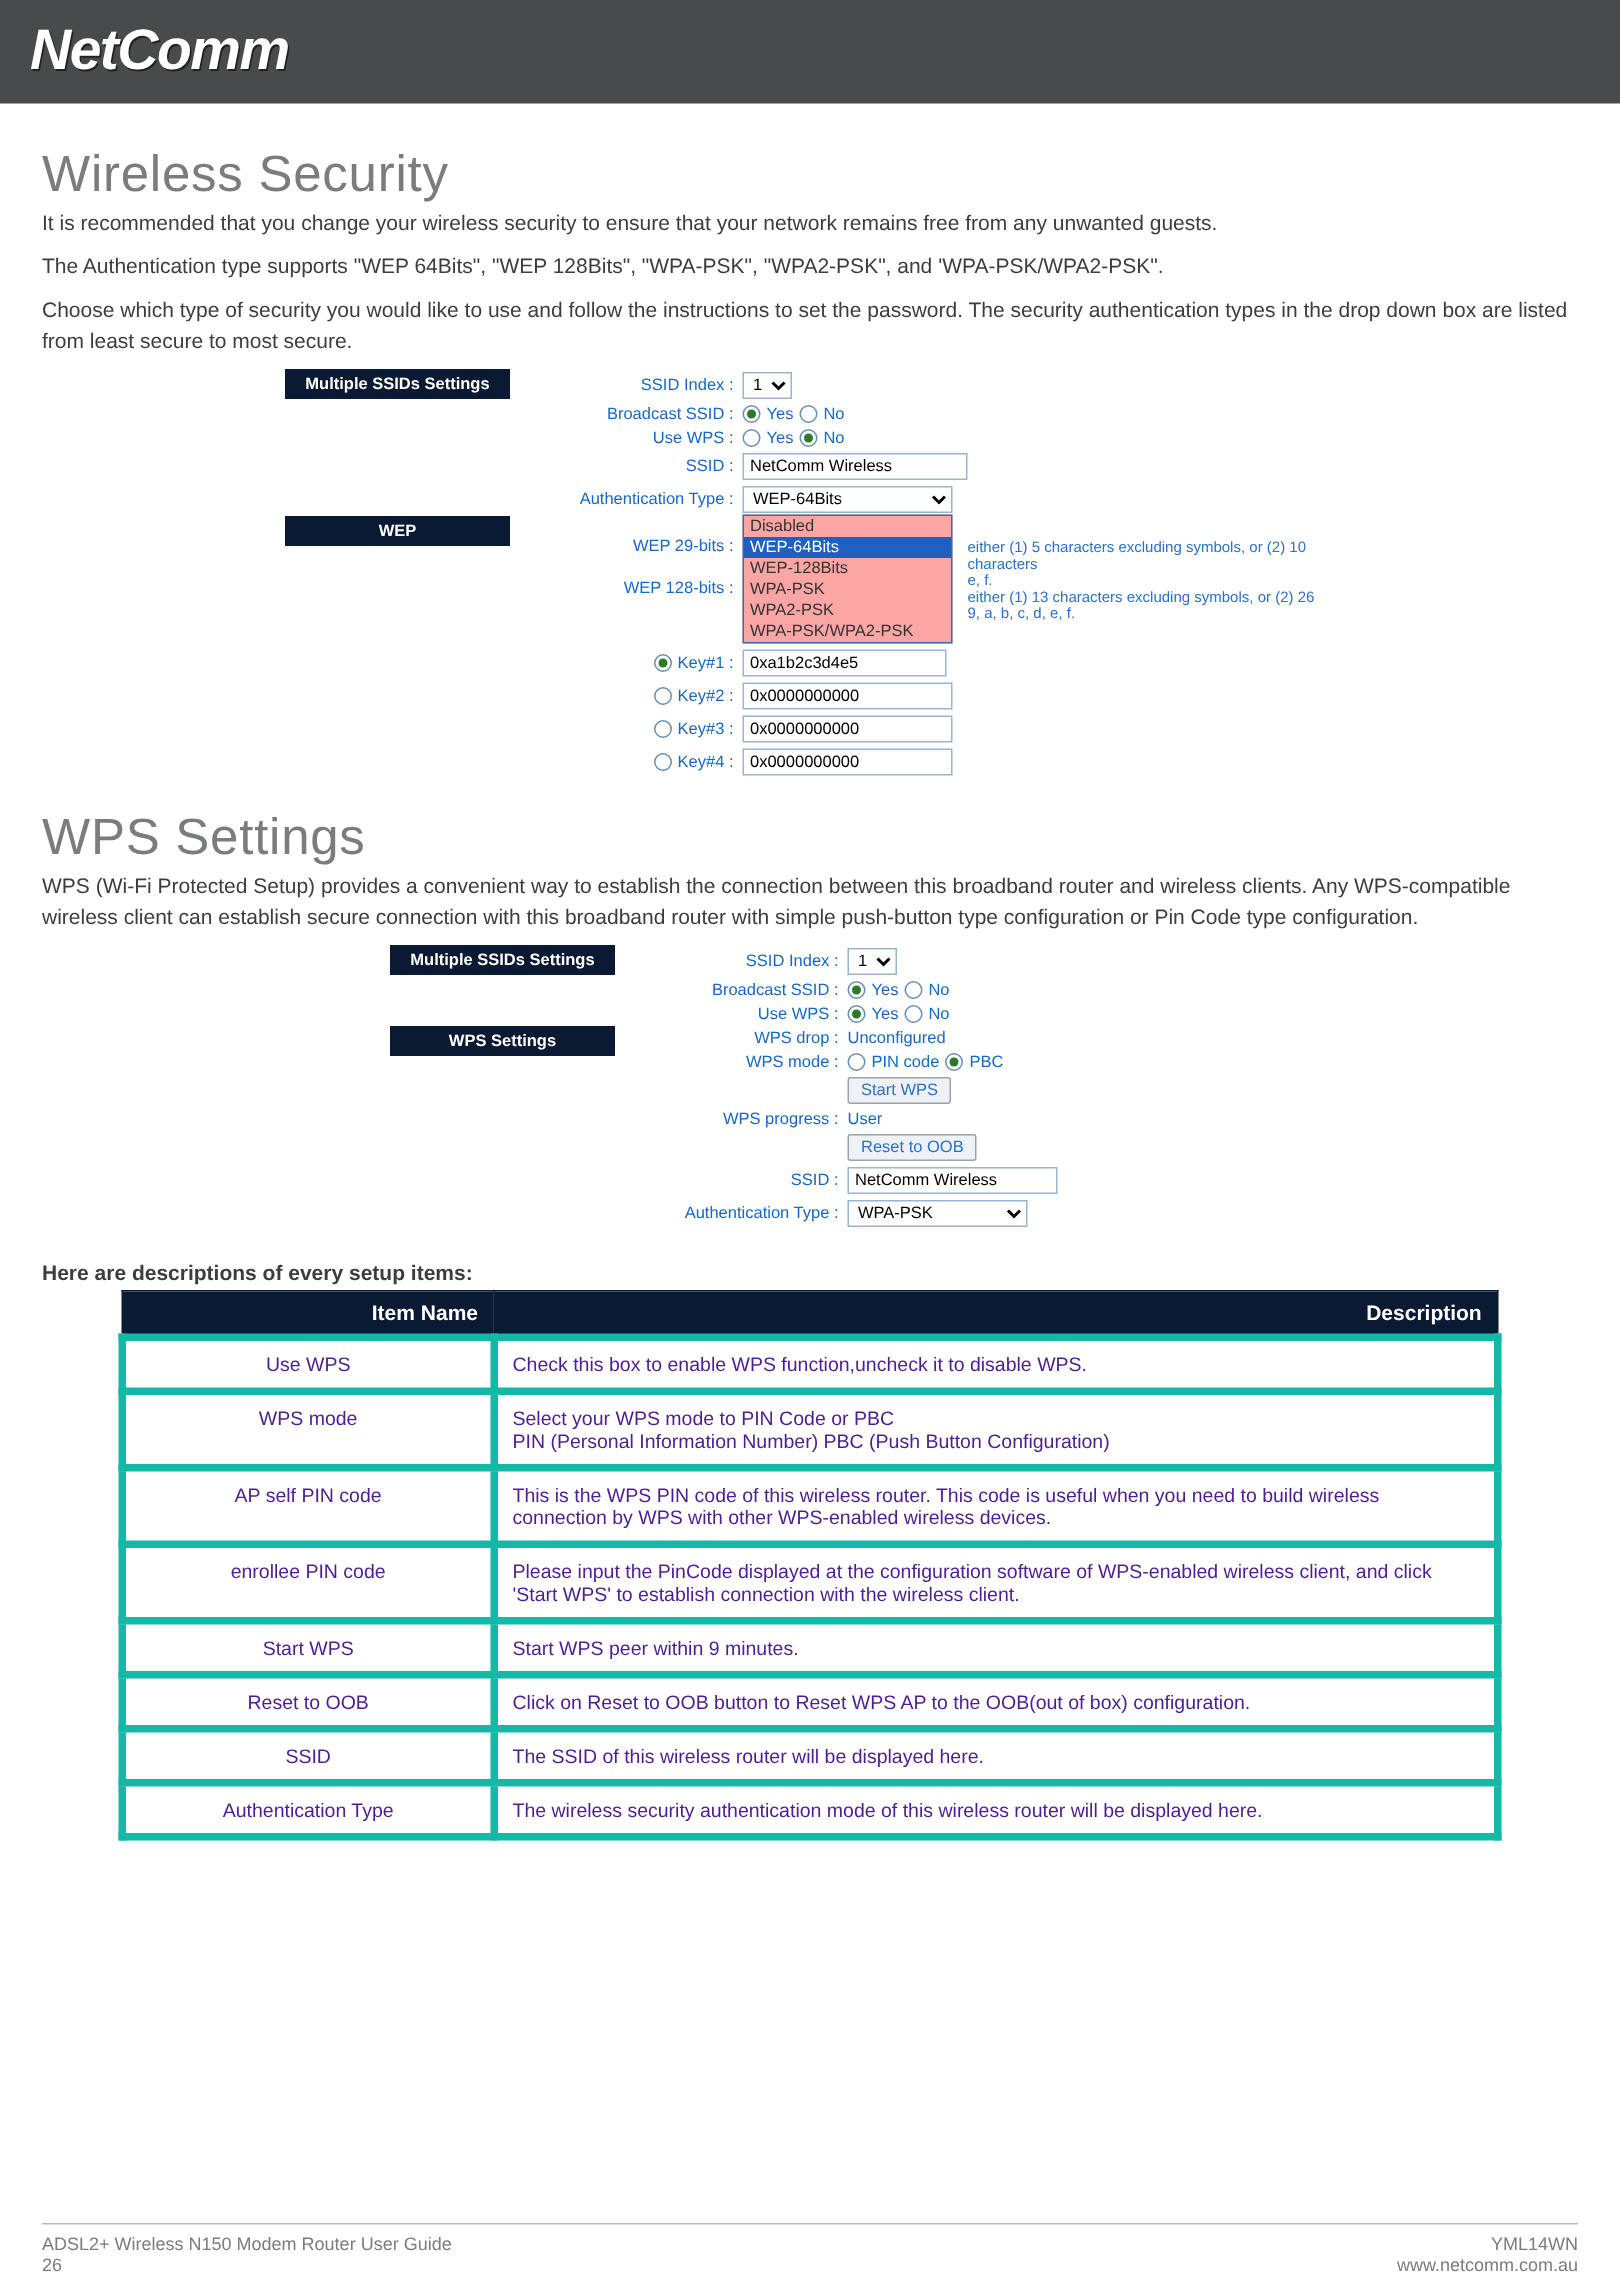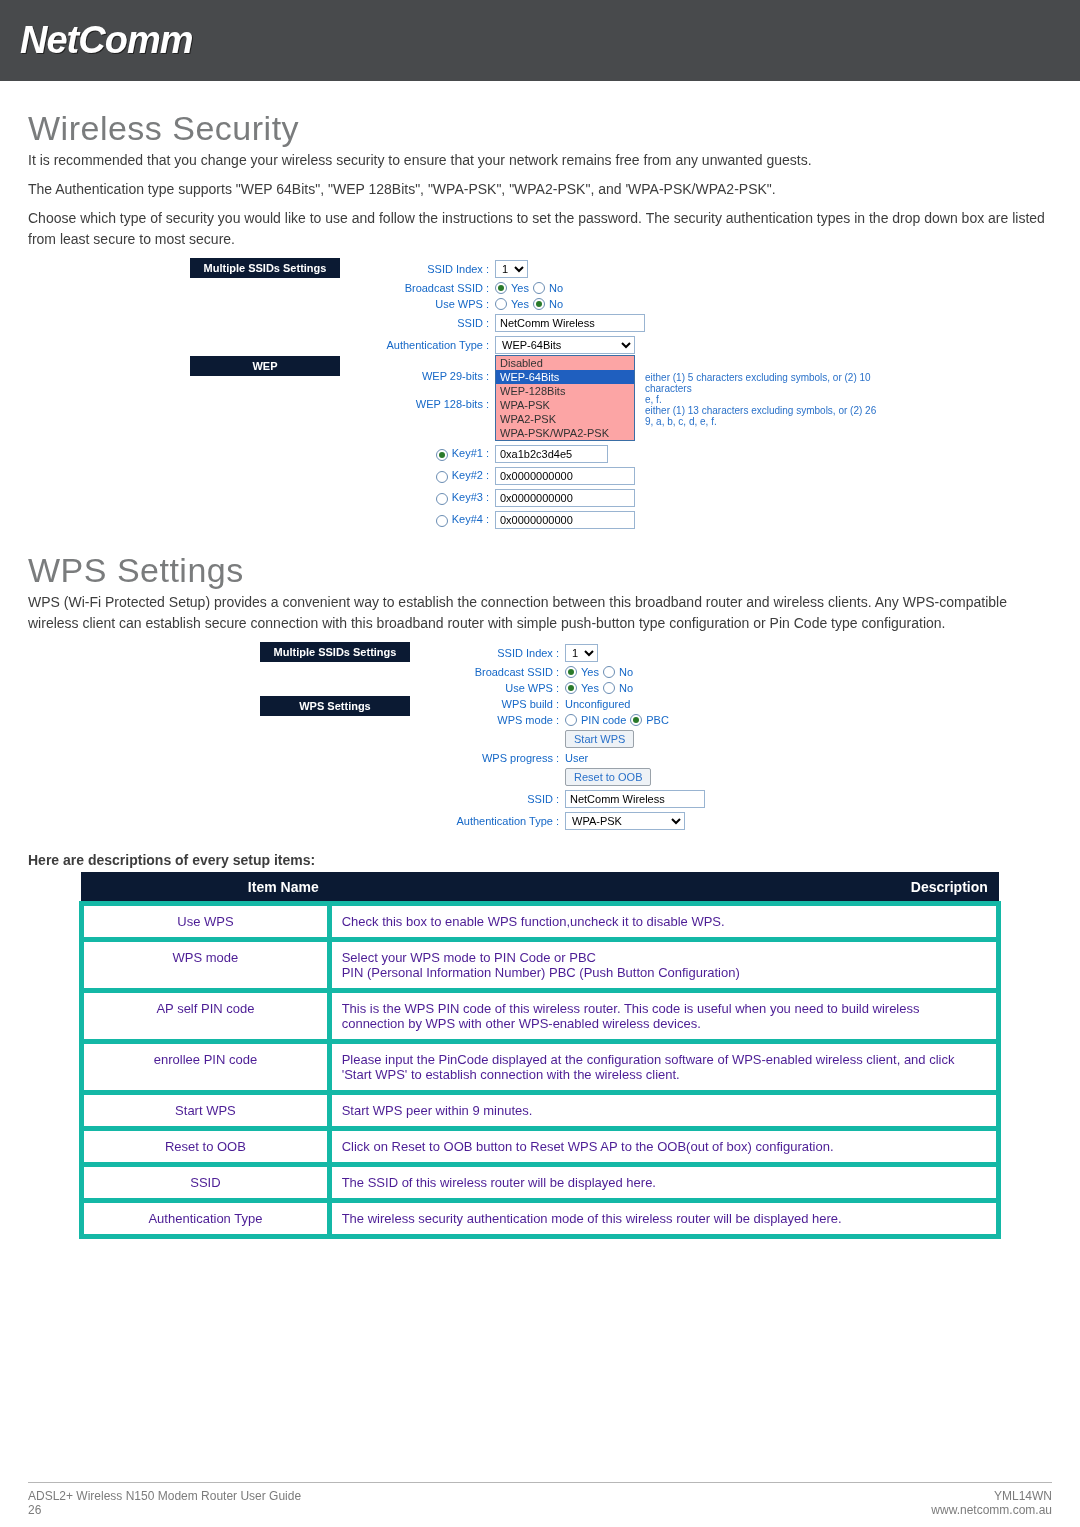--- a/index.html
+++ b/index.html
@@ -7,21 +7,21 @@
     width: 1080px;
     height: 1527px;
     font-family: Arial, Helvetica, sans-serif;
     background: #ffffff;
     color: #333;
     position: relative;
     font-size: 13px;
   }
   .logo-bar {
     background: #484a4c;
-    height: 81px;
+    height: 69px;
     padding: 10px 20px;
     display: flex;
     align-items: center;
   }
   .logo-text {
     font-family: 'Arial Black', Arial, sans-serif;
     font-weight: 900;
     font-style: italic;
     font-size: 38px;
     color: #fff;
@@ -274,21 +274,21 @@
           </div>
         </div>
         <div style="position:absolute; left:0; top:14px; width:155px; text-align:right; color:#1668c7; font-size:11px;">
           <div style="height:18px; padding-right:6px;">WEP 29-bits :</div>
           <div style="height:18px; padding-right:6px; margin-top:10px;">WEP 128-bits :</div>
         </div>
 
         <div class="form-row" style="margin-top:2px;">
           <div class="form-label"><span class="radio-circle checked" style="margin-right:4px; vertical-align:middle;"></span><span>Key#1 :</span></div>
           <div class="form-value">
-              <input class="mini-input" style="width: 113px;" value="0xa1b2c3d4e5">
+              <input class="mini-input" style="width: 136px;" value="0xa1b2c3d4e5">
             </div>
         </div>
         <div class="form-row">
           <div class="form-label"><span class="radio-circle" style="margin-right:4px;"></span><span>Key#2 :</span></div>
           <div class="form-value">
               <input class="mini-input" style="width: 140px;" value="0x0000000000">
             </div>
         </div>
         <div class="form-row">
           <div class="form-label"><span class="radio-circle" style="margin-right:4px;"></span><span>Key#3 :</span></div>
@@ -341,21 +341,21 @@
         </div>
       </div>
     </div>
 
     <div class="side-and-body">
       <div class="side-tab">
         <div class="side-tab-cell">WPS Settings</div>
       </div>
       <div class="form-area">
         <div class="form-row">
-          <div class="form-label">WPS build :</div>
+          <div class="form-label">WPS drop :</div>
           <div class="form-value" style="color:#1668c7">Unconfigured</div>
         </div>
         <div class="form-row">
           <div class="form-label">WPS mode :</div>
           <div class="form-value">
             <span class="radio-circle"></span>
               <span style="color:#1668c7">PIN code</span>
             <span class="radio-circle checked"></span>
               <span style="color:#1668c7">PBC</span>
           </div>

